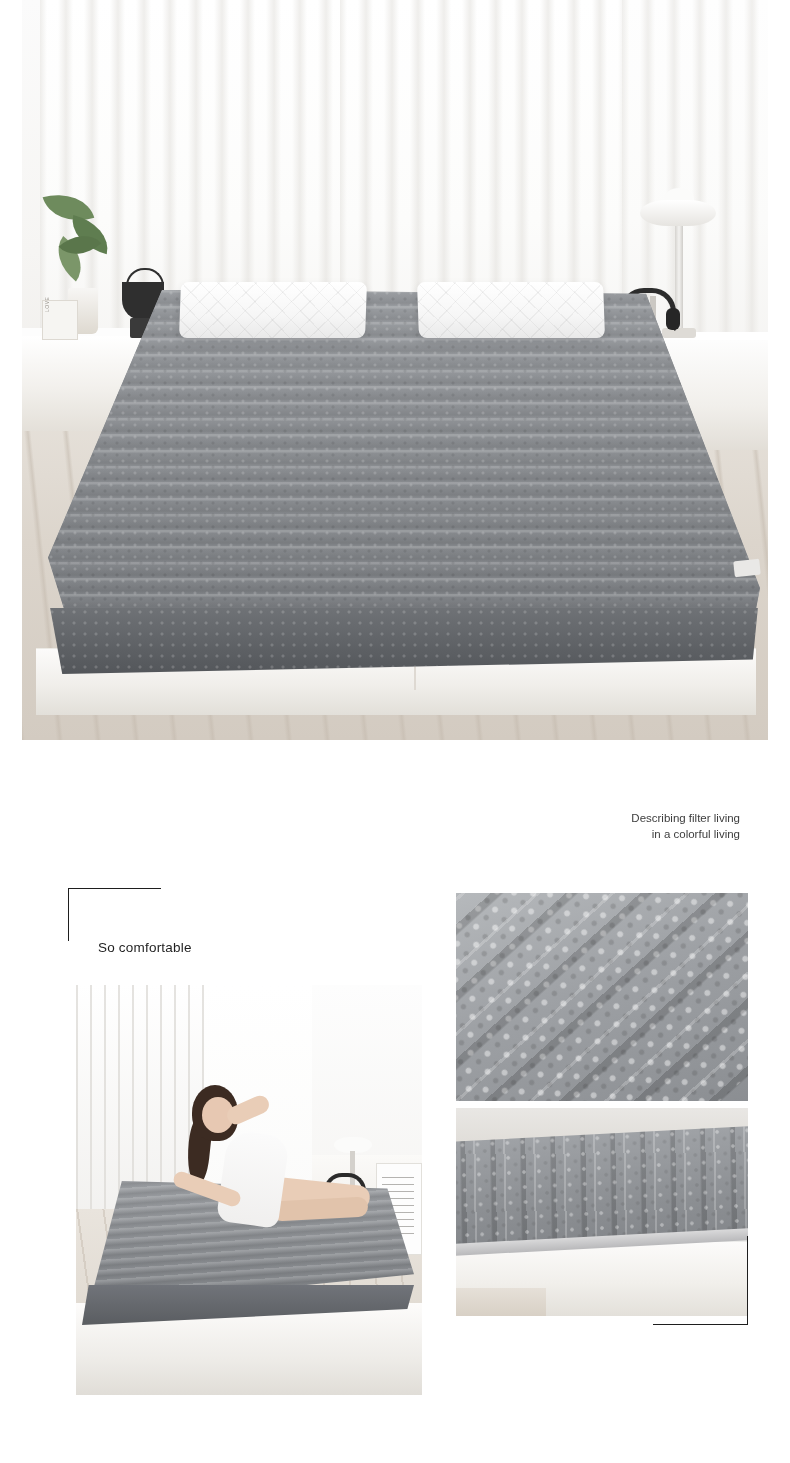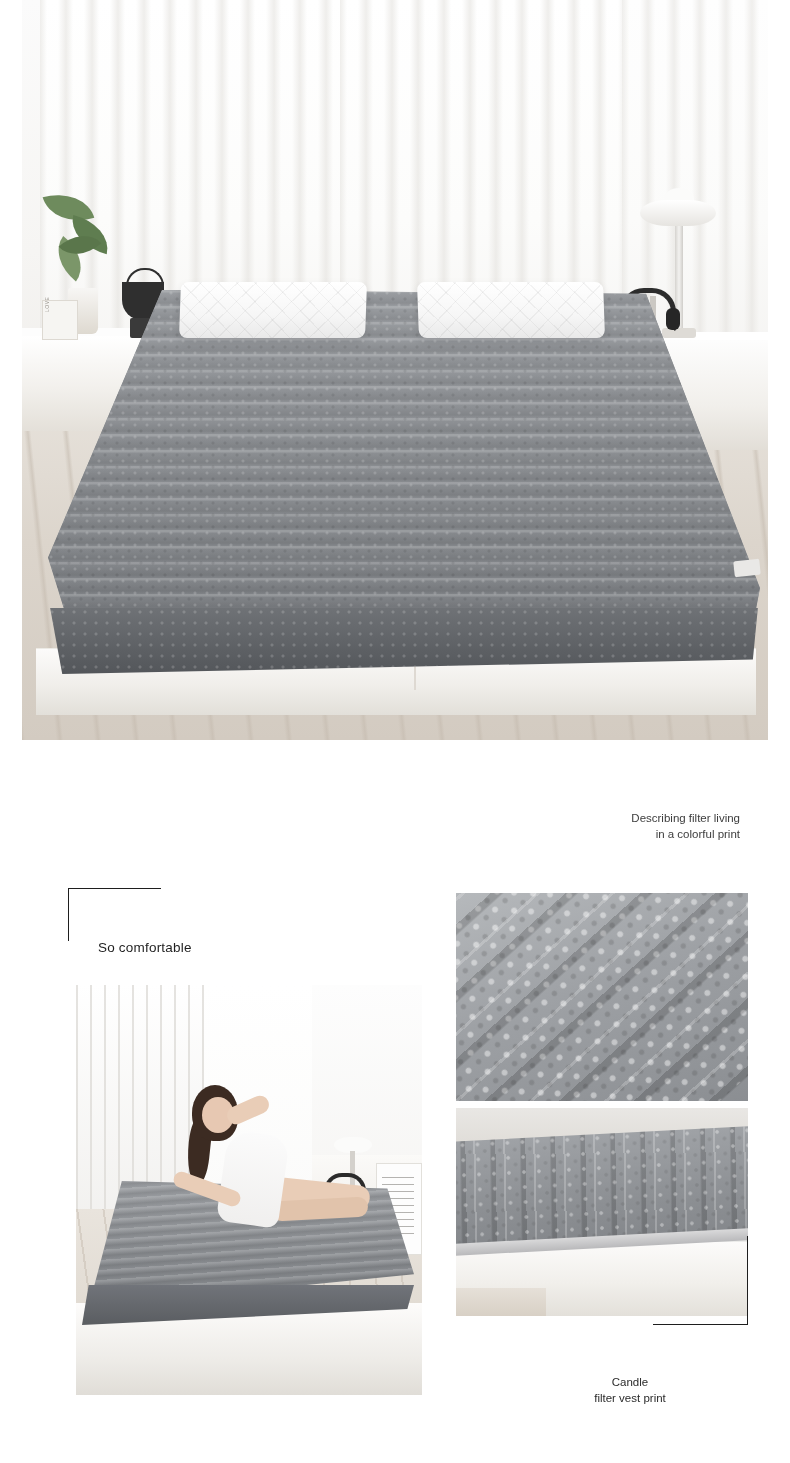--- a/index.html
+++ b/index.html
@@ -609,21 +609,21 @@
       <div class="mattress-edge-tex"></div>
     </div>
     <div class="mattress-side-tag"></div>
 
     <div class="pillow pillow-left"></div>
     <div class="pillow pillow-right"></div>
   </div>
 
   <div class="tagline">
     <div>Describing filter living</div>
-    <div>in a colorful print</div>
+    <div>in a colorful living</div>
   </div>
 
   <div class="bracket-top"></div>
   <div class="so-comfortable">So comfortable</div>
 
   <div class="photo-left">
     <div class="pl-wall"></div>
     <div class="pl-window"></div>
     <div class="pl-curtain"></div>
     <div class="pl-floor"></div>
@@ -657,18 +657,14 @@
     <div class="br-wall"></div>
     <div class="br-bedframe"></div>
     <div class="br-floor"></div>
     <div class="br-mattress"></div>
     <div class="br-hex"></div>
     <div class="br-piping"></div>
   </div>
 
   <div class="bracket-bottom"></div>
 
-  <div class="caption-bottom">
-    <div>Candle</div>
-    <div>filter vest print</div>
-  </div>
 
 </div>
 
 </body></html>

